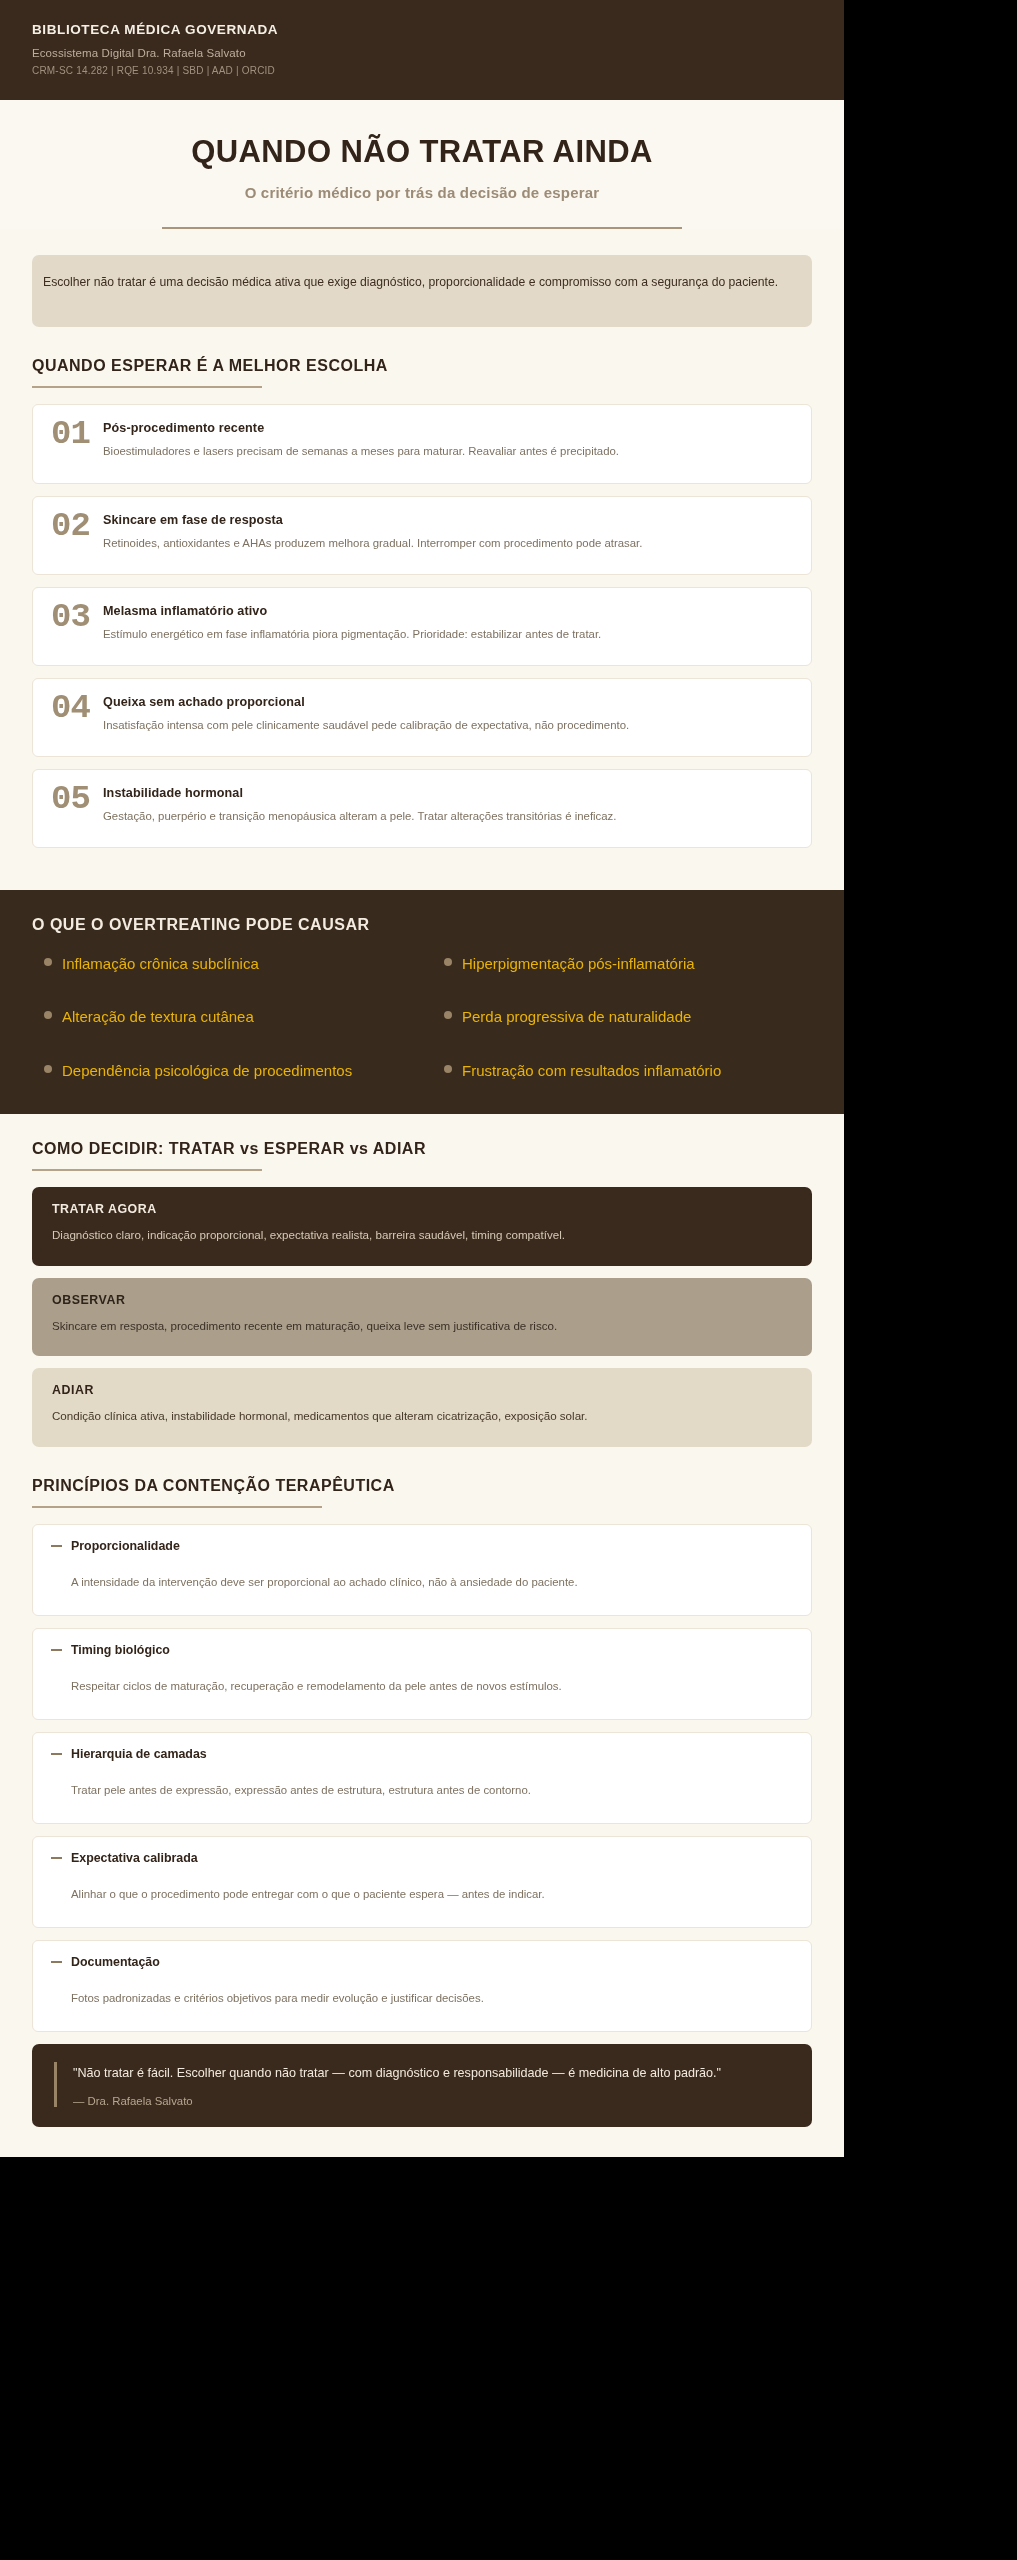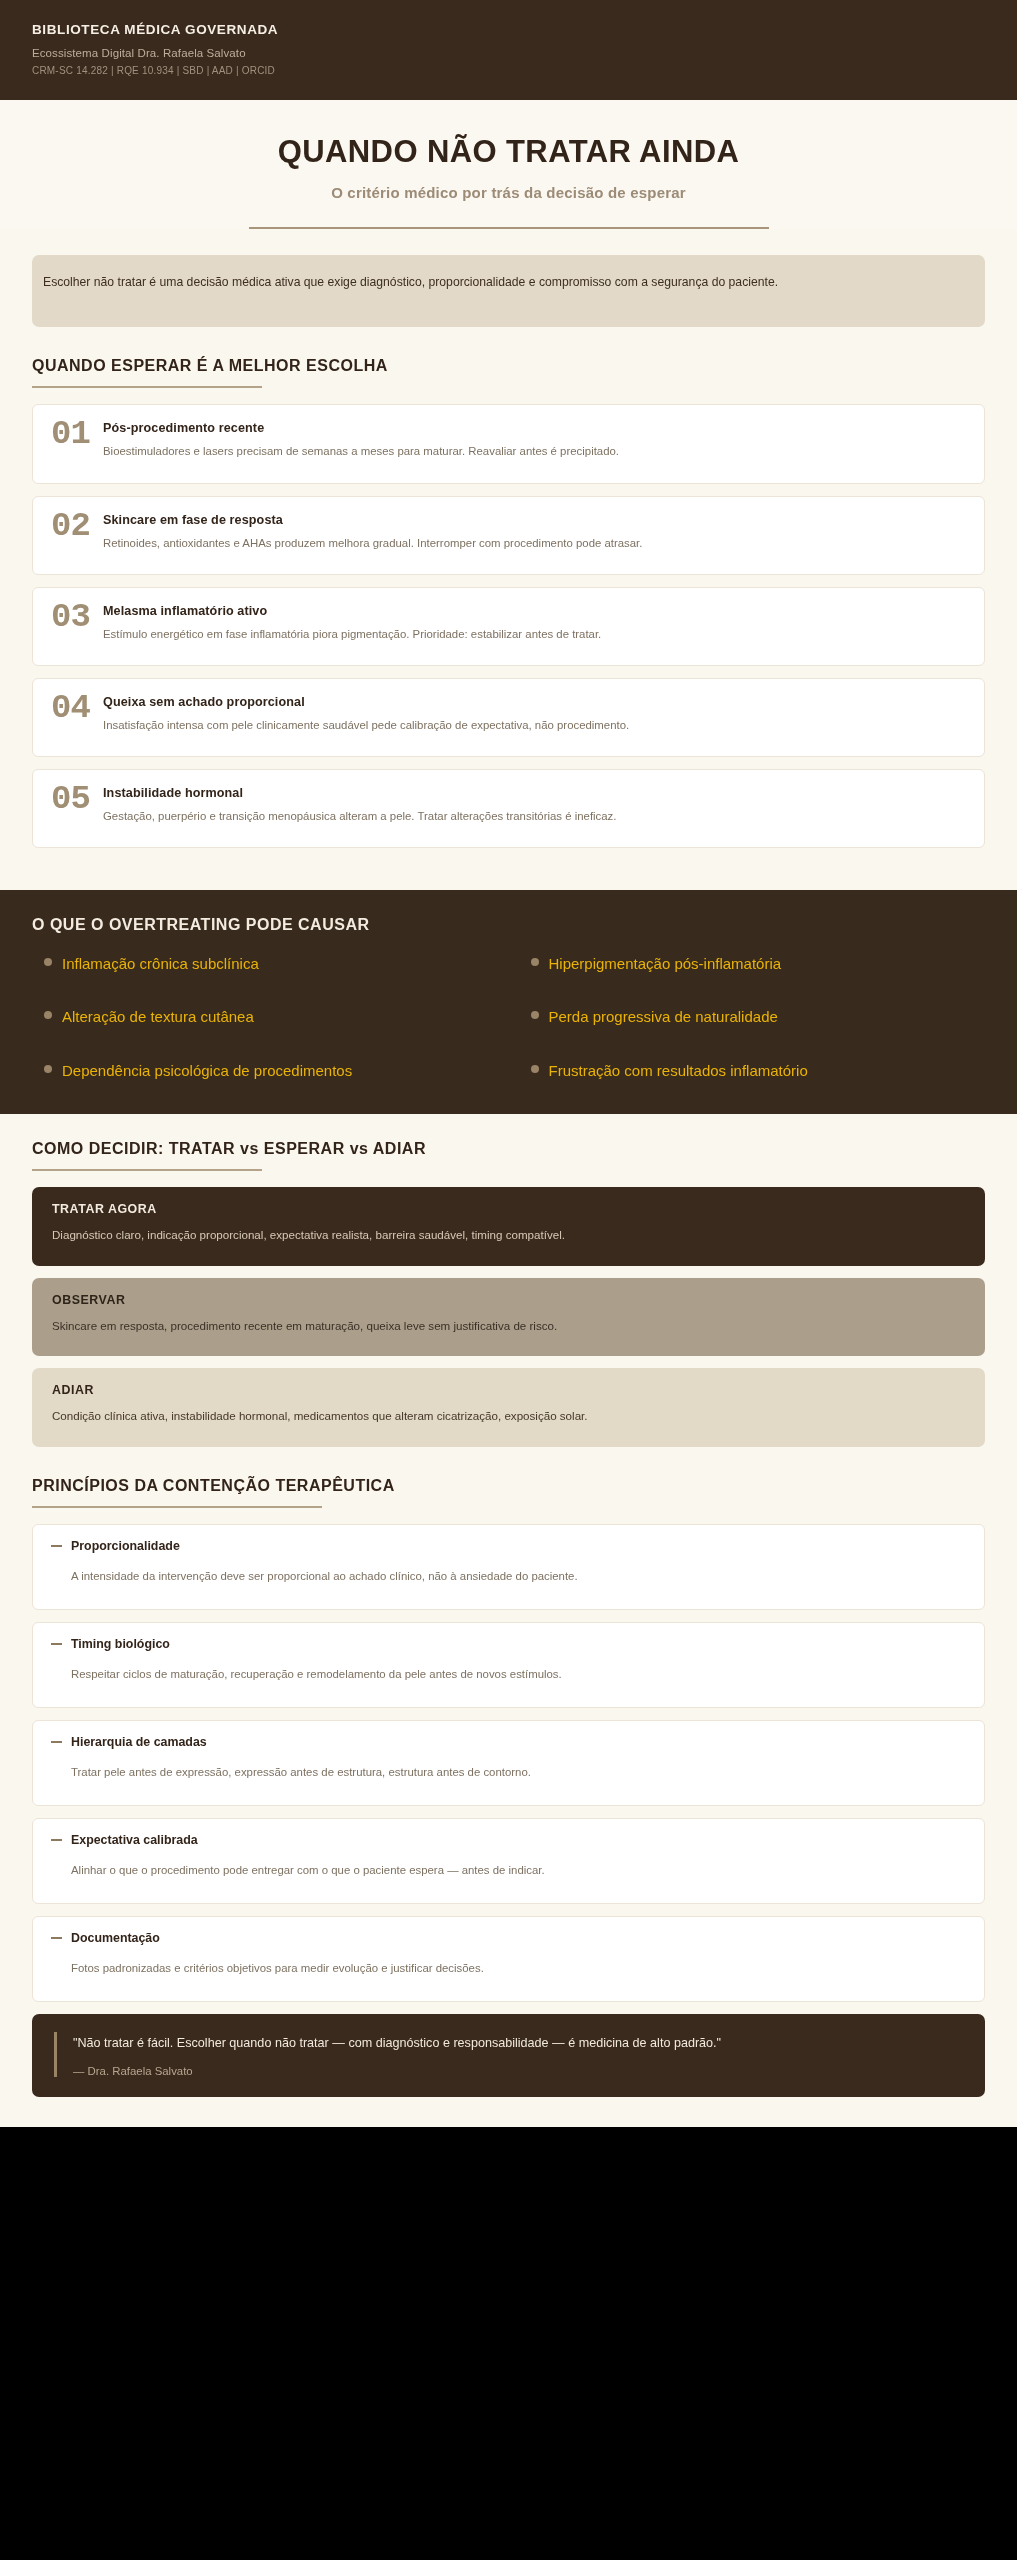--- a/index.html
+++ b/index.html
@@ -3,21 +3,21 @@
 <meta charset="utf-8">
 <title>Quando não tratar ainda</title>
 <style>
   * { margin:0; padding:0; box-sizing:border-box; }
   html, body { width:1017px; }
   body {
     background:#000000;
     font-family:"Liberation Sans", sans-serif;
     -webkit-font-smoothing:antialiased;
   }
-  .page { width:1017px; min-height:2560px; background:#000; position:relative; }
+  .page { width:844px; min-height:2560px; background:#000; position:relative; }
 
   
   .masthead {
     background:#3a2a1d;
     padding:22px 32px 24px 32px;
   }
   .mast-title {
     color:#f5efe4;
     font-family:"Liberation Sans Narrow","Liberation Sans",sans-serif;
     font-weight:bold;
@@ -208,21 +208,21 @@
   .prin-dash {
     display:inline-block;
     width:11px; height:2px;
     background:#8d7a5e;
     margin-right:9px;
     flex:0 0 11px;
   }
   .prin-desc {
     color:#7d7161;
     font-size:11.4px;
-    margin-top:15px;
+    margin-top:21px;
     margin-left:20px;
     line-height:1.5;
   }
 
   
   .quote {
     background:#3a2a1d;
     border-radius:7px;
     padding:18px 22px 20px 22px;
     display:flex;

